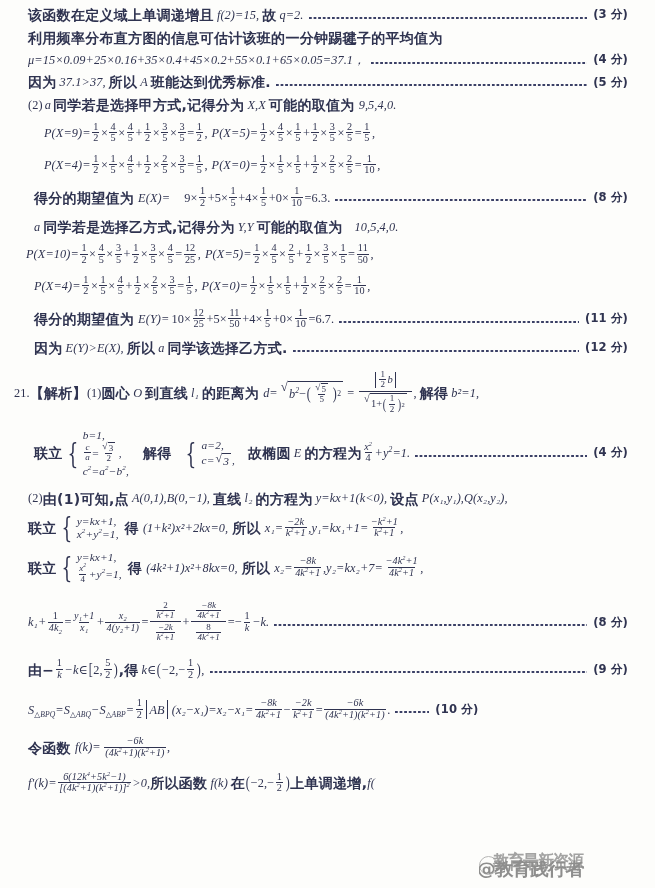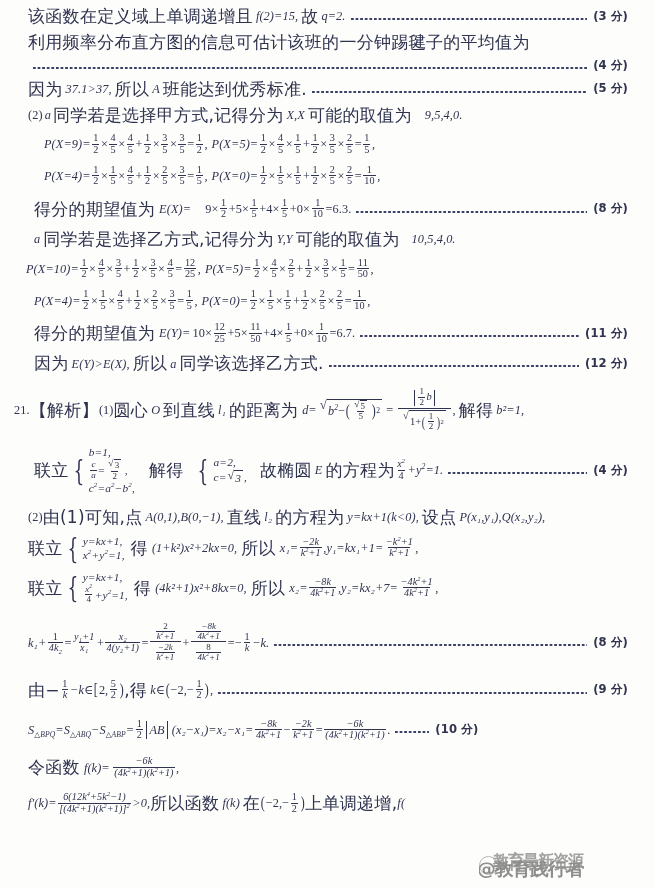--- a/index.html
+++ b/index.html
@@ -20,21 +20,21 @@
   .ln{
     position:relative;
     display:flex;
     align-items:center;
     font-size:12.3px;
     line-height:1.0;
     white-space:nowrap;
     color:#2f3350;
     letter-spacing:.1px;
   }
-  .cn{font-family:"DejaVu Sans","Liberation Sans",sans-serif;font-weight:400;font-size:17px;letter-spacing:.3px;}
+  .cn{font-family:"DejaVu Sans","Liberation Sans",sans-serif;font-weight:700;font-size:14px;letter-spacing:.3px;}
   .mth{font-family:"Liberation Serif","DejaVu Serif",serif;font-style:italic;}
   .up{font-style:normal;}
   
   .fr{display:inline-flex;flex-direction:column;align-items:center;vertical-align:middle;
       margin:0 1.5px;position:relative;top:-.5px;}
   .fr > .num{font-size:10.2px;line-height:1.02;padding:0 1px;}
   .fr > .den{font-size:10.2px;line-height:1.02;padding:0 1px;border-top:1px solid #2f3350;}
   .frs > .num,.frs > .den{font-size:9px;}
   
   .bigfr > .num,.bigfr > .den{font-size:10.5px;}
@@ -93,41 +93,42 @@
     <span class="mth" style="margin-left:3px;">q=2.</span>
     <span class="dots"></span>
     <span class="pts">(3 分)</span>
   </div>
 
   <div class="ln" style="margin:9px 0 8px 28px;">
     <span class="cn">利用频率分布直方图的信息可估计该班的一分钟踢毽子的平均值为</span>
   </div>
 
   <div class="ln" style="margin:9px 0 0 28px;width:600px;">
+    <span class="mth">μ=15×0.09+25×0.16+35×0.4+45×0.2+55×0.1+65×0.05=37.1，</span>
     <span class="dots"></span>
     <span class="pts">(4 分)</span>
   </div>
 
   <div class="ln" style="margin:9px 0 0 28px;width:600px;">
     <span class="cn">因为</span>
     <span class="mth" style="margin:0 3px;">37.1&gt;37,</span>
     <span class="cn">所以</span>
     <span class="mth" style="margin:0 3px;">A</span>
     <span class="cn">班能达到优秀标准.</span>
     <span class="dots"></span>
     <span class="pts">(5 分)</span>
   </div>
 
   <div class="ln" style="margin:9px 0 0 28px;">
     <span class="mth up">(2)</span>
     <span class="mth" style="margin:0 2px;">a</span>
     <span class="cn">同学若是选择甲方式,记得分为</span>
     <span class="mth" style="margin:0 3px;">X,X</span>
     <span class="cn">可能的取值为</span>
-    <span class="mth" style="margin-left:13px;">9,5,4,0.</span>
+    <span class="mth" style="margin-left:4px;">9,5,4,0.</span>
   </div>
 
   <div class="ln" style="margin:10px 0 0 44px;">
     <span class="mth">P(X=9)=</span>
     <span class="fr">
         <span class="num">1</span>
         <span class="den">2</span>
       </span>
     <span>×</span>
     <span class="fr">

